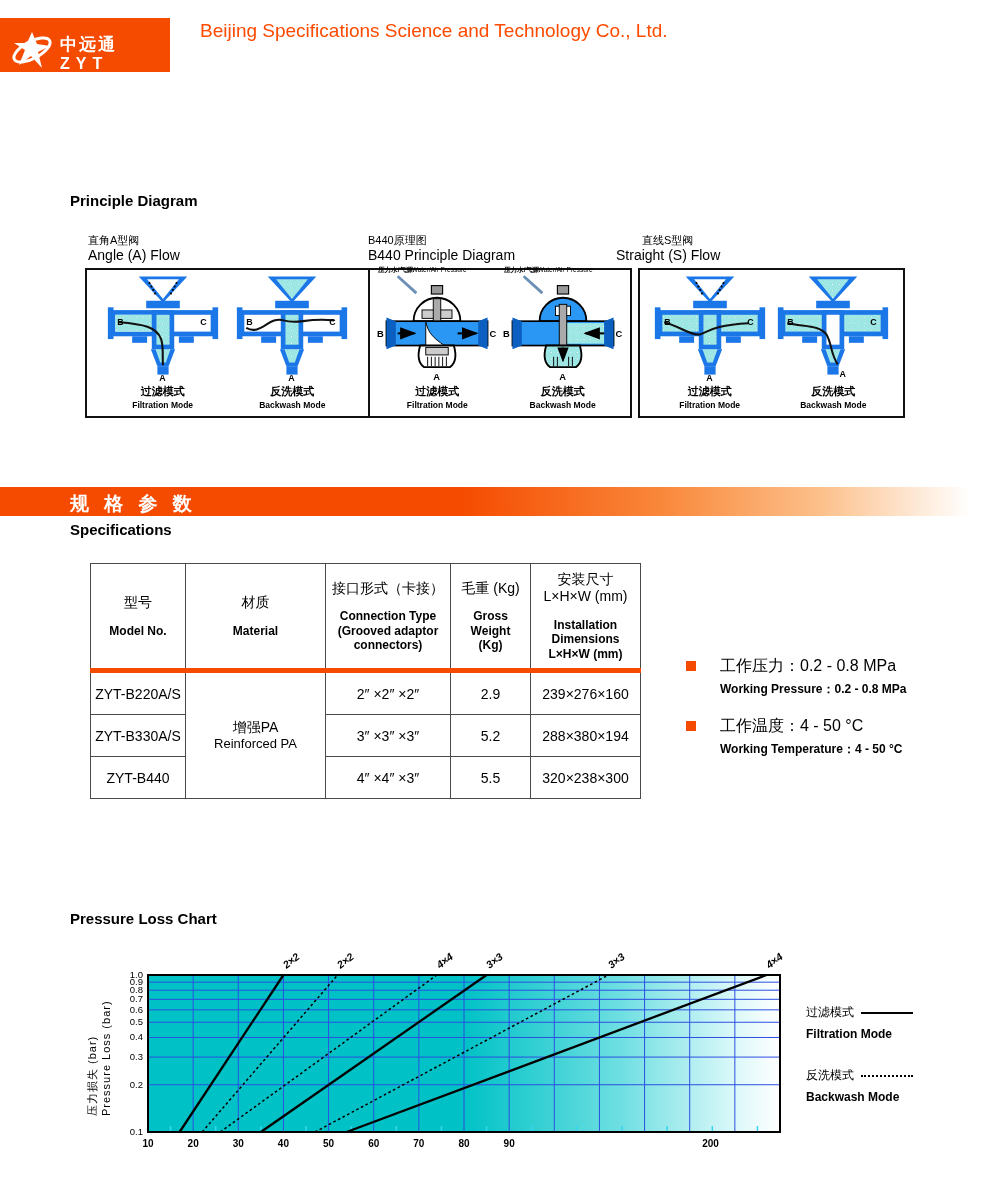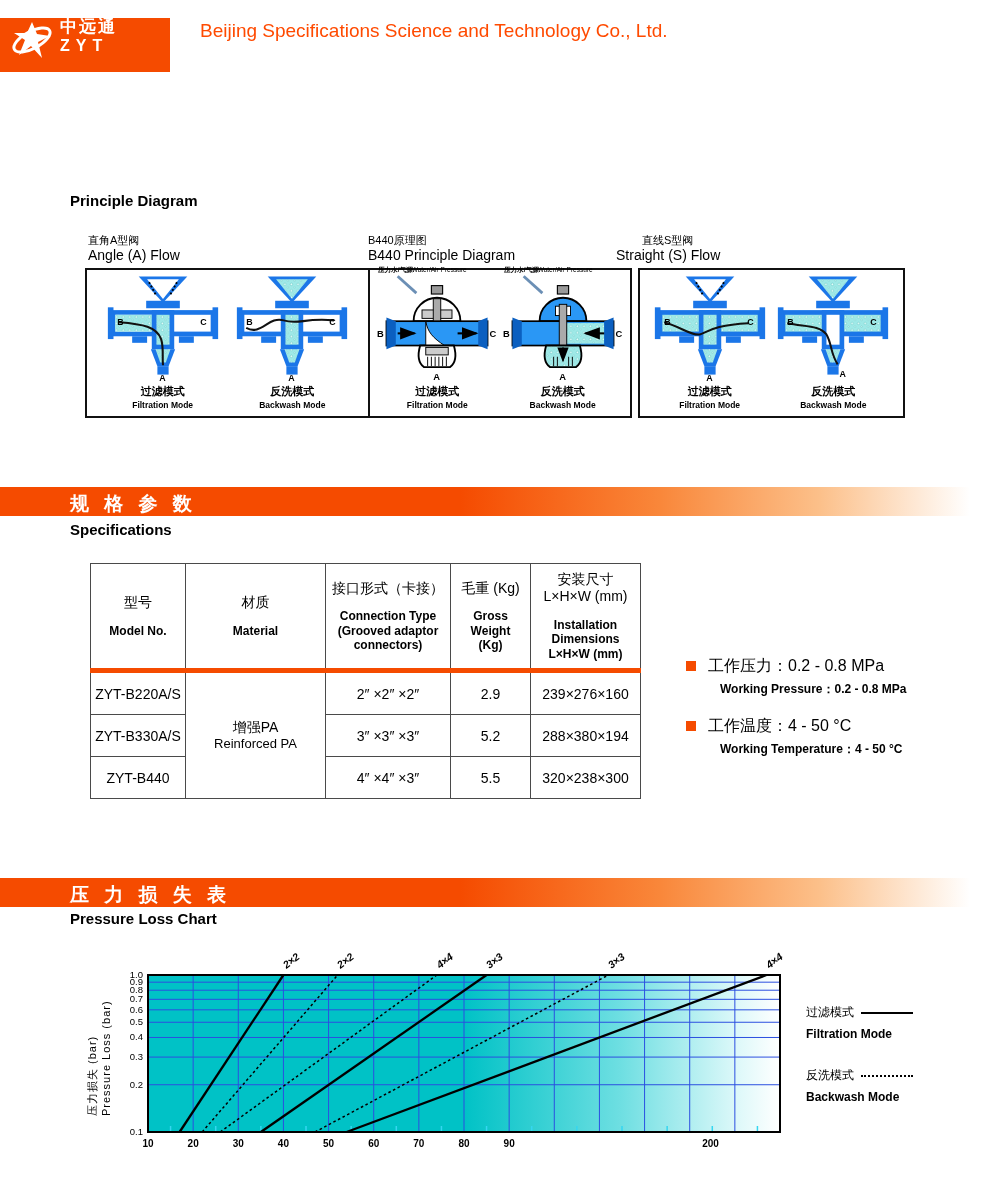--- a/index.html
+++ b/index.html
@@ -1,20 +1,20 @@
 <!DOCTYPE html>
 <html><head>
 <meta charset="utf-8">
 <style>
   html,body{margin:0;padding:0;background:#fff;}
   body{font-family:"Liberation Sans", sans-serif;color:#000;}
   #page{position:relative;width:1000px;height:1196px;background:#fff;overflow:hidden;}
 
   
-  .logo-block{position:absolute;left:0;top:18px;width:170px;height:54px;background:#f54b00;display:flex;align-items:flex-start;}
+  .logo-block{position:absolute;left:0;top:18px;width:170px;height:54px;background:#f54b00;display:flex;align-items:flex-end;}
   .logo-star{margin-left:10px;}
   .logo-text{color:#fff;line-height:1;margin-left:6px;}
   .logo-zh{font-size:17px;font-weight:bold;letter-spacing:2px;}
   .logo-latin{font-size:16px;font-weight:bold;letter-spacing:6px;margin-top:3px;}
   .company-title{position:absolute;left:200px;top:20px;font-size:19px;color:#ff4a00;}
   .contact-line{position:absolute;left:202px;top:50px;font-size:15px;color:#ff4a00;}
   .contact-line .gap{display:inline-block;width:34px;}
 
   
   .banner{position:absolute;left:0;width:1000px;height:29px;
@@ -40,21 +40,21 @@
   .spec-table td{height:41px;text-align:center;font-size:14px;padding:0 4px;}
   .td-model{text-align:left;padding-left:8px;}
   .td-material div{line-height:1.3;}
   .mat-zh{font-size:14px;}
   .mat-en{font-size:13px;}
 
   
   .op-block{position:absolute;left:686px;top:656px;width:300px;}
   .op-item{position:relative;margin-bottom:18px;}
   .op-sq{position:absolute;left:0;top:5px;width:10px;height:10px;background:#f54b00;}
-  .op-zh{margin-left:22px;font-size:16px;}
+  .op-zh{margin-left:34px;font-size:16px;}
   .op-en{margin-left:34px;font-size:12px;font-weight:bold;margin-top:4px;}
 
   
   #chart-svg{position:absolute;left:120px;top:933px;}
   .ylab{position:absolute;left:86px;top:1116px;transform:rotate(-90deg);transform-origin:left top;
     white-space:nowrap;font-size:11px;line-height:1.25;letter-spacing:1px;}
   .xlab{position:absolute;left:148px;top:1160px;width:632px;text-align:center;font-size:11.5px;}
   .xlab .gap{display:inline-block;width:16px;}
   .legend{position:absolute;left:806px;top:1004px;width:180px;font-size:12px;}
   .lg-row{white-space:nowrap;}
@@ -344,23 +344,20 @@
       <div class="op-zh">工作压力：0.2 - 0.8 MPa</div>
       <div class="op-en">Working Pressure：0.2 - 0.8 MPa</div>
     </div>
     <div class="op-item">
       <span class="op-sq"></span>
       <div class="op-zh">工作温度：4 - 50 °C</div>
       <div class="op-en">Working Temperature：4 - 50 °C</div>
     </div>
   </div>
 
-  <div class="banner" style="top:878px">
-    <div class="banner-zh">压 力 损 失 表</div>
-  </div>
   <div class="sub-en" style="top:910px">Pressure Loss Chart</div>
 
   <svg id="chart-svg" width="690" height="235">
       <rect x="28" y="42" width="632" height="157" fill="url(#plotgrad)"></rect>
       <line x1="73.14285714285714" y1="42" x2="73.14285714285714" y2="199" stroke="#2b4fe0" stroke-width="1"></line>
       <line x1="118.28571428571429" y1="42" x2="118.28571428571429" y2="199" stroke="#2b4fe0" stroke-width="1"></line>
       <line x1="163.42857142857144" y1="42" x2="163.42857142857144" y2="199" stroke="#2b4fe0" stroke-width="1"></line>
       <line x1="208.57142857142858" y1="42" x2="208.57142857142858" y2="199" stroke="#2b4fe0" stroke-width="1"></line>
       <line x1="253.71428571428572" y1="42" x2="253.71428571428572" y2="199" stroke="#2b4fe0" stroke-width="1"></line>
       <line x1="298.8571428571429" y1="42" x2="298.8571428571429" y2="199" stroke="#2b4fe0" stroke-width="1"></line>

